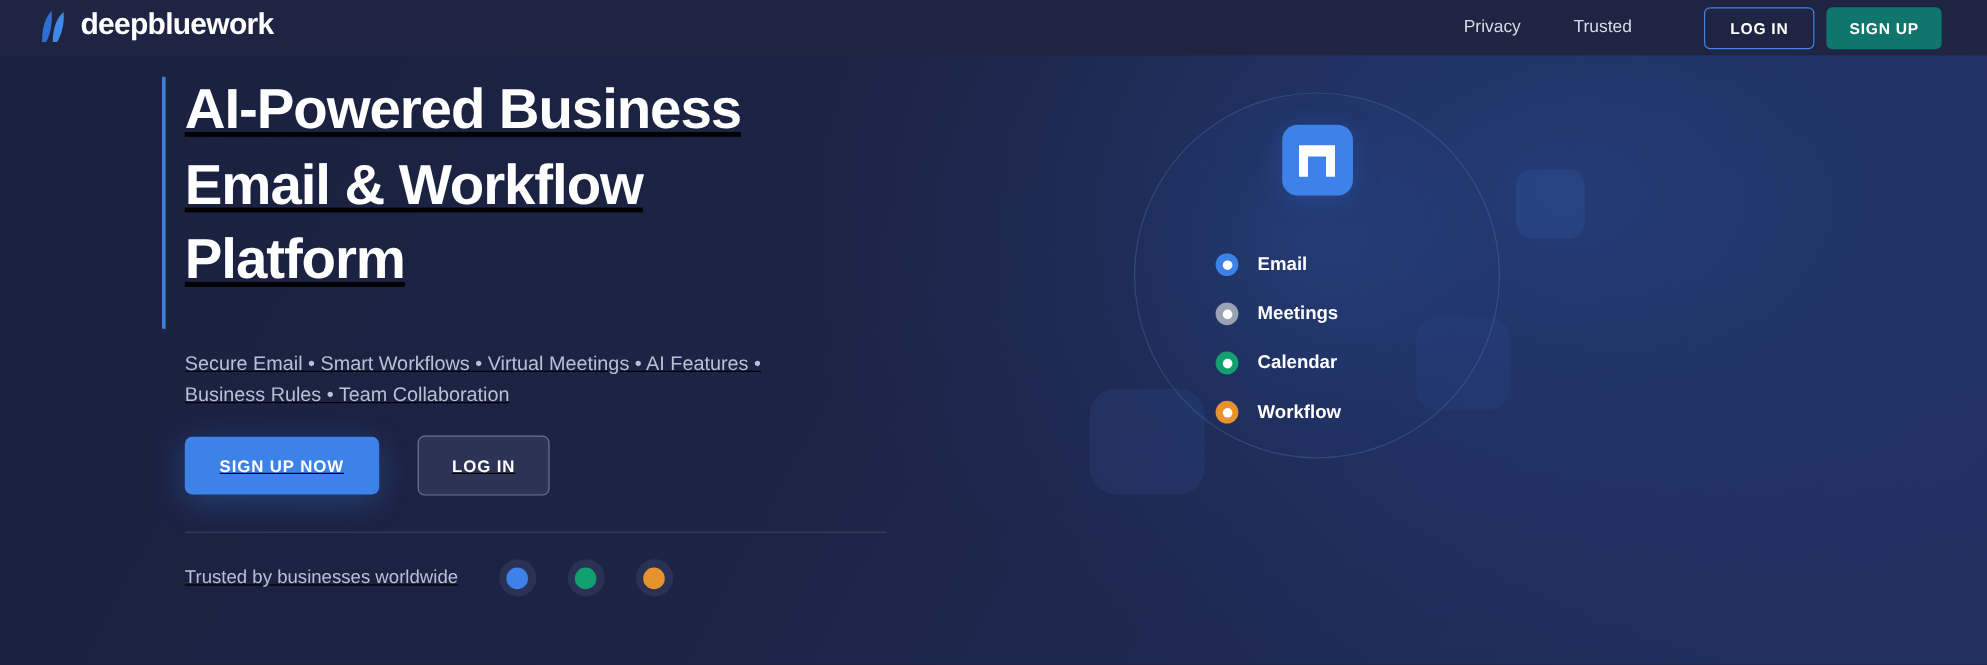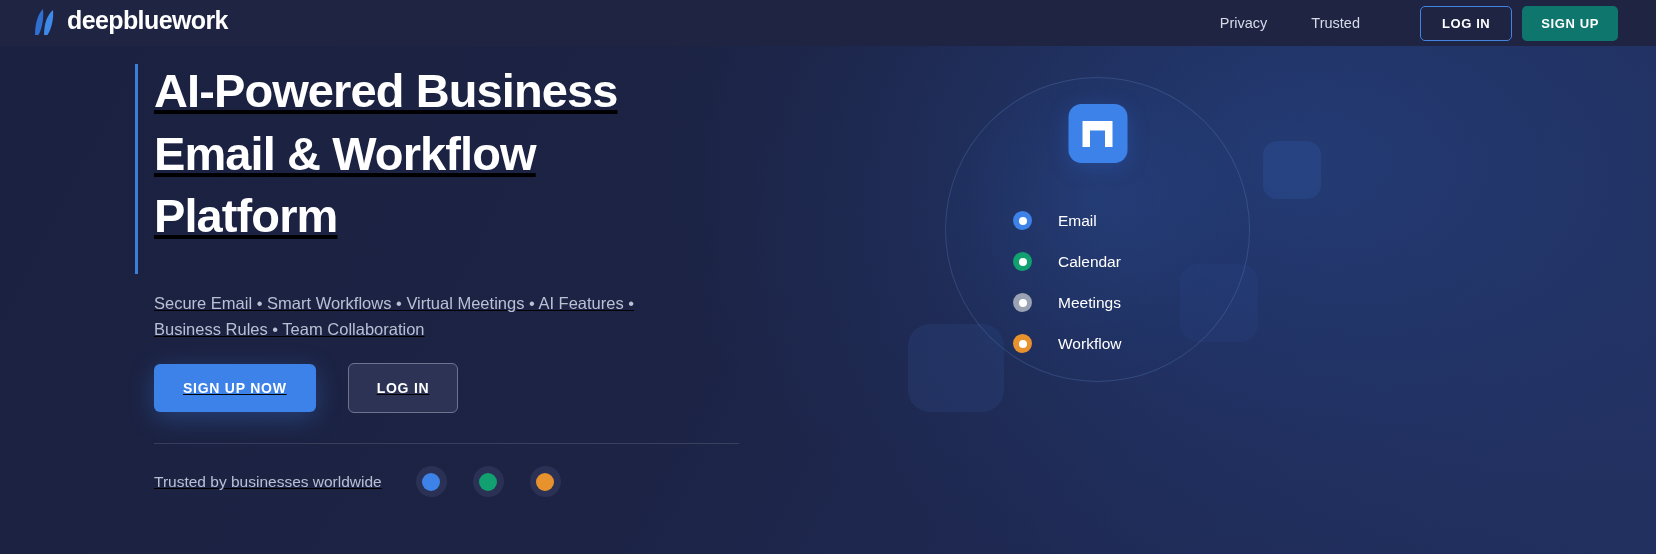--- a/index.html
+++ b/index.html
@@ -151,21 +151,21 @@
   .feature-radio {
     width:19px; height:19px; border-radius:50%;
     display:flex; align-items:center; justify-content:center;
     flex:none;
   }
   .feature-radio i {
     display:block; width:8px; height:8px; border-radius:50%;
     background:#ffffff;
   }
   .feature-label {
-    margin-left:26px; color:#ffffff; font-size:15.5px; font-weight:normal;
+    margin-left:16px; color:#ffffff; font-size:15.5px; font-weight:bold;
     white-space:nowrap;
   }
 </style>
 </head>
 <body>
 
 <div class="page">
 
   <div class="header">
 
@@ -239,31 +239,31 @@
       <div class="feature-list">
 
         <div class="feature-item">
           <span class="feature-radio" style="background: rgb(61, 130, 232);">
               <i></i>
             </span>
           <span class="feature-label">Email</span>
         </div>
 
         <div class="feature-item">
+          <span class="feature-radio" style="background: rgb(154, 162, 180);">
+              <i></i>
+            </span>
+          <span class="feature-label">Meetings</span>
+        </div>
+
+        <div class="feature-item">
           <span class="feature-radio" style="background: rgb(18, 160, 112);">
               <i></i>
             </span>
           <span class="feature-label">Calendar</span>
-        </div>
-
-        <div class="feature-item">
-          <span class="feature-radio" style="background: rgb(154, 162, 180);">
-              <i></i>
-            </span>
-          <span class="feature-label">Meetings</span>
         </div>
 
         <div class="feature-item">
           <span class="feature-radio" style="background: rgb(232, 146, 46);">
               <i></i>
             </span>
           <span class="feature-label">Workflow</span>
         </div>
 
       </div>

